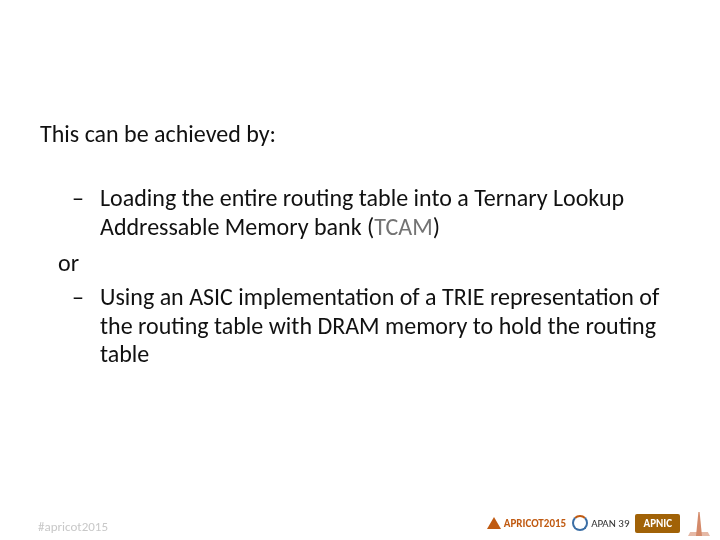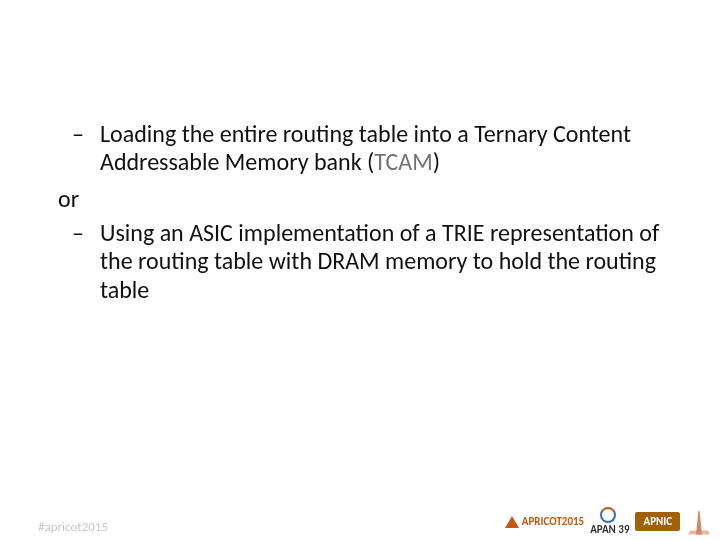--- a/index.html
+++ b/index.html
@@ -107,23 +107,22 @@
   .logo-apricot .mark {
     display: inline-block;
     width: 0; height: 0;
     border-left: 7px solid transparent;
     border-right: 7px solid transparent;
     border-bottom: 12px solid #C05A11;
     margin-right: 3px;
     vertical-align: middle;
   }
   .logo-apan {
-    font-weight: 700;
+    font-weight: 400;
     color: #333;
-    flex-direction: column;
   }
   .logo-apan .ring {
     display: inline-block;
     width: 12px; height: 12px;
     border: 2px solid #3A6EA5;
     border-top-color: #C05A11;
     border-radius: 50%;
     margin-right: 3px;
     vertical-align: middle;
   }
@@ -160,25 +159,26 @@
     opacity: .6;
   }
 </style>
 </head>
 <body>
 
 <div class="slide">
 
 
   <div class="body">
+    <div class="intro">This can be achieved by:</div>
 
     <ul class="bullets">
       <li>
         <span class="dash">–</span>
-        <span>Loading the entire routing table into a Ternary Content Addressable Memory bank (</span><span class="accent">TCAM</span><span>)</span>
+        <span>Loading the entire routing table into a Ternary Lookup Addressable Memory bank (</span><span class="accent">TCAM</span><span>)</span>
       </li>
     </ul>
 
     <div class="or">or</div>
 
     <ul class="bullets">
       <li>
         <span class="dash">–</span>
         <span>Using an ASIC implementation of a TRIE representation of the routing table with DRAM memory to hold the routing table</span>
       </li>

